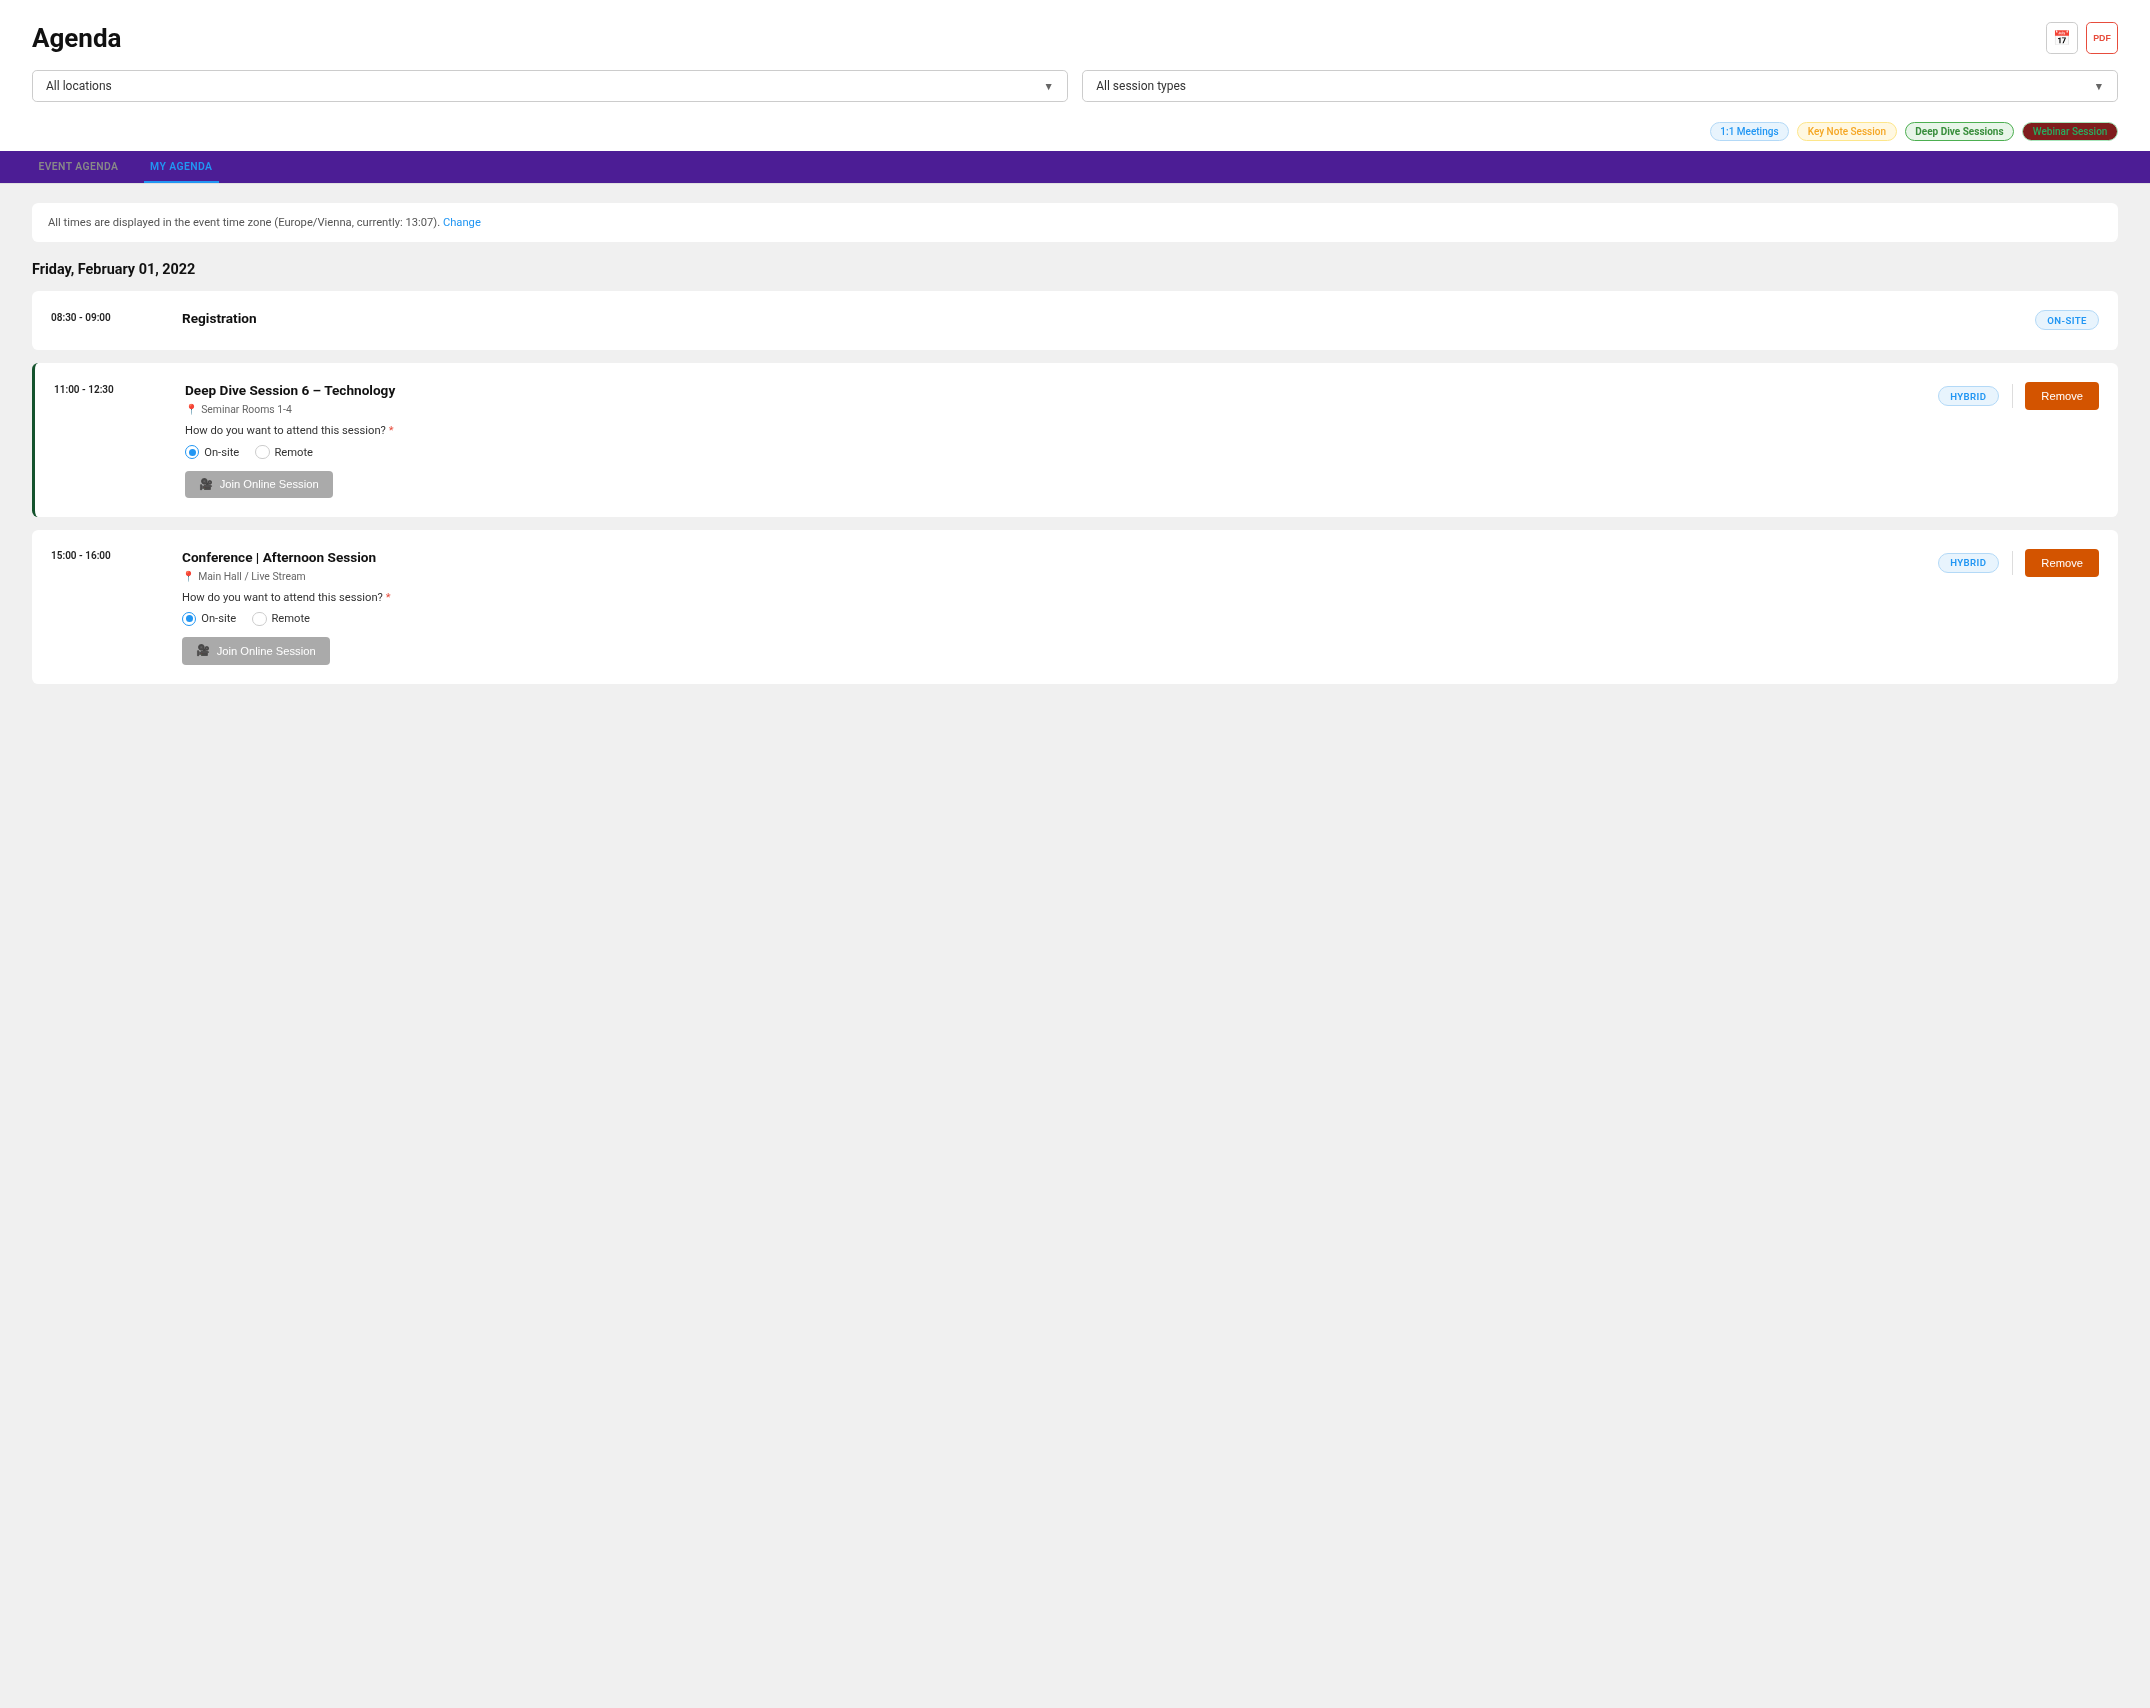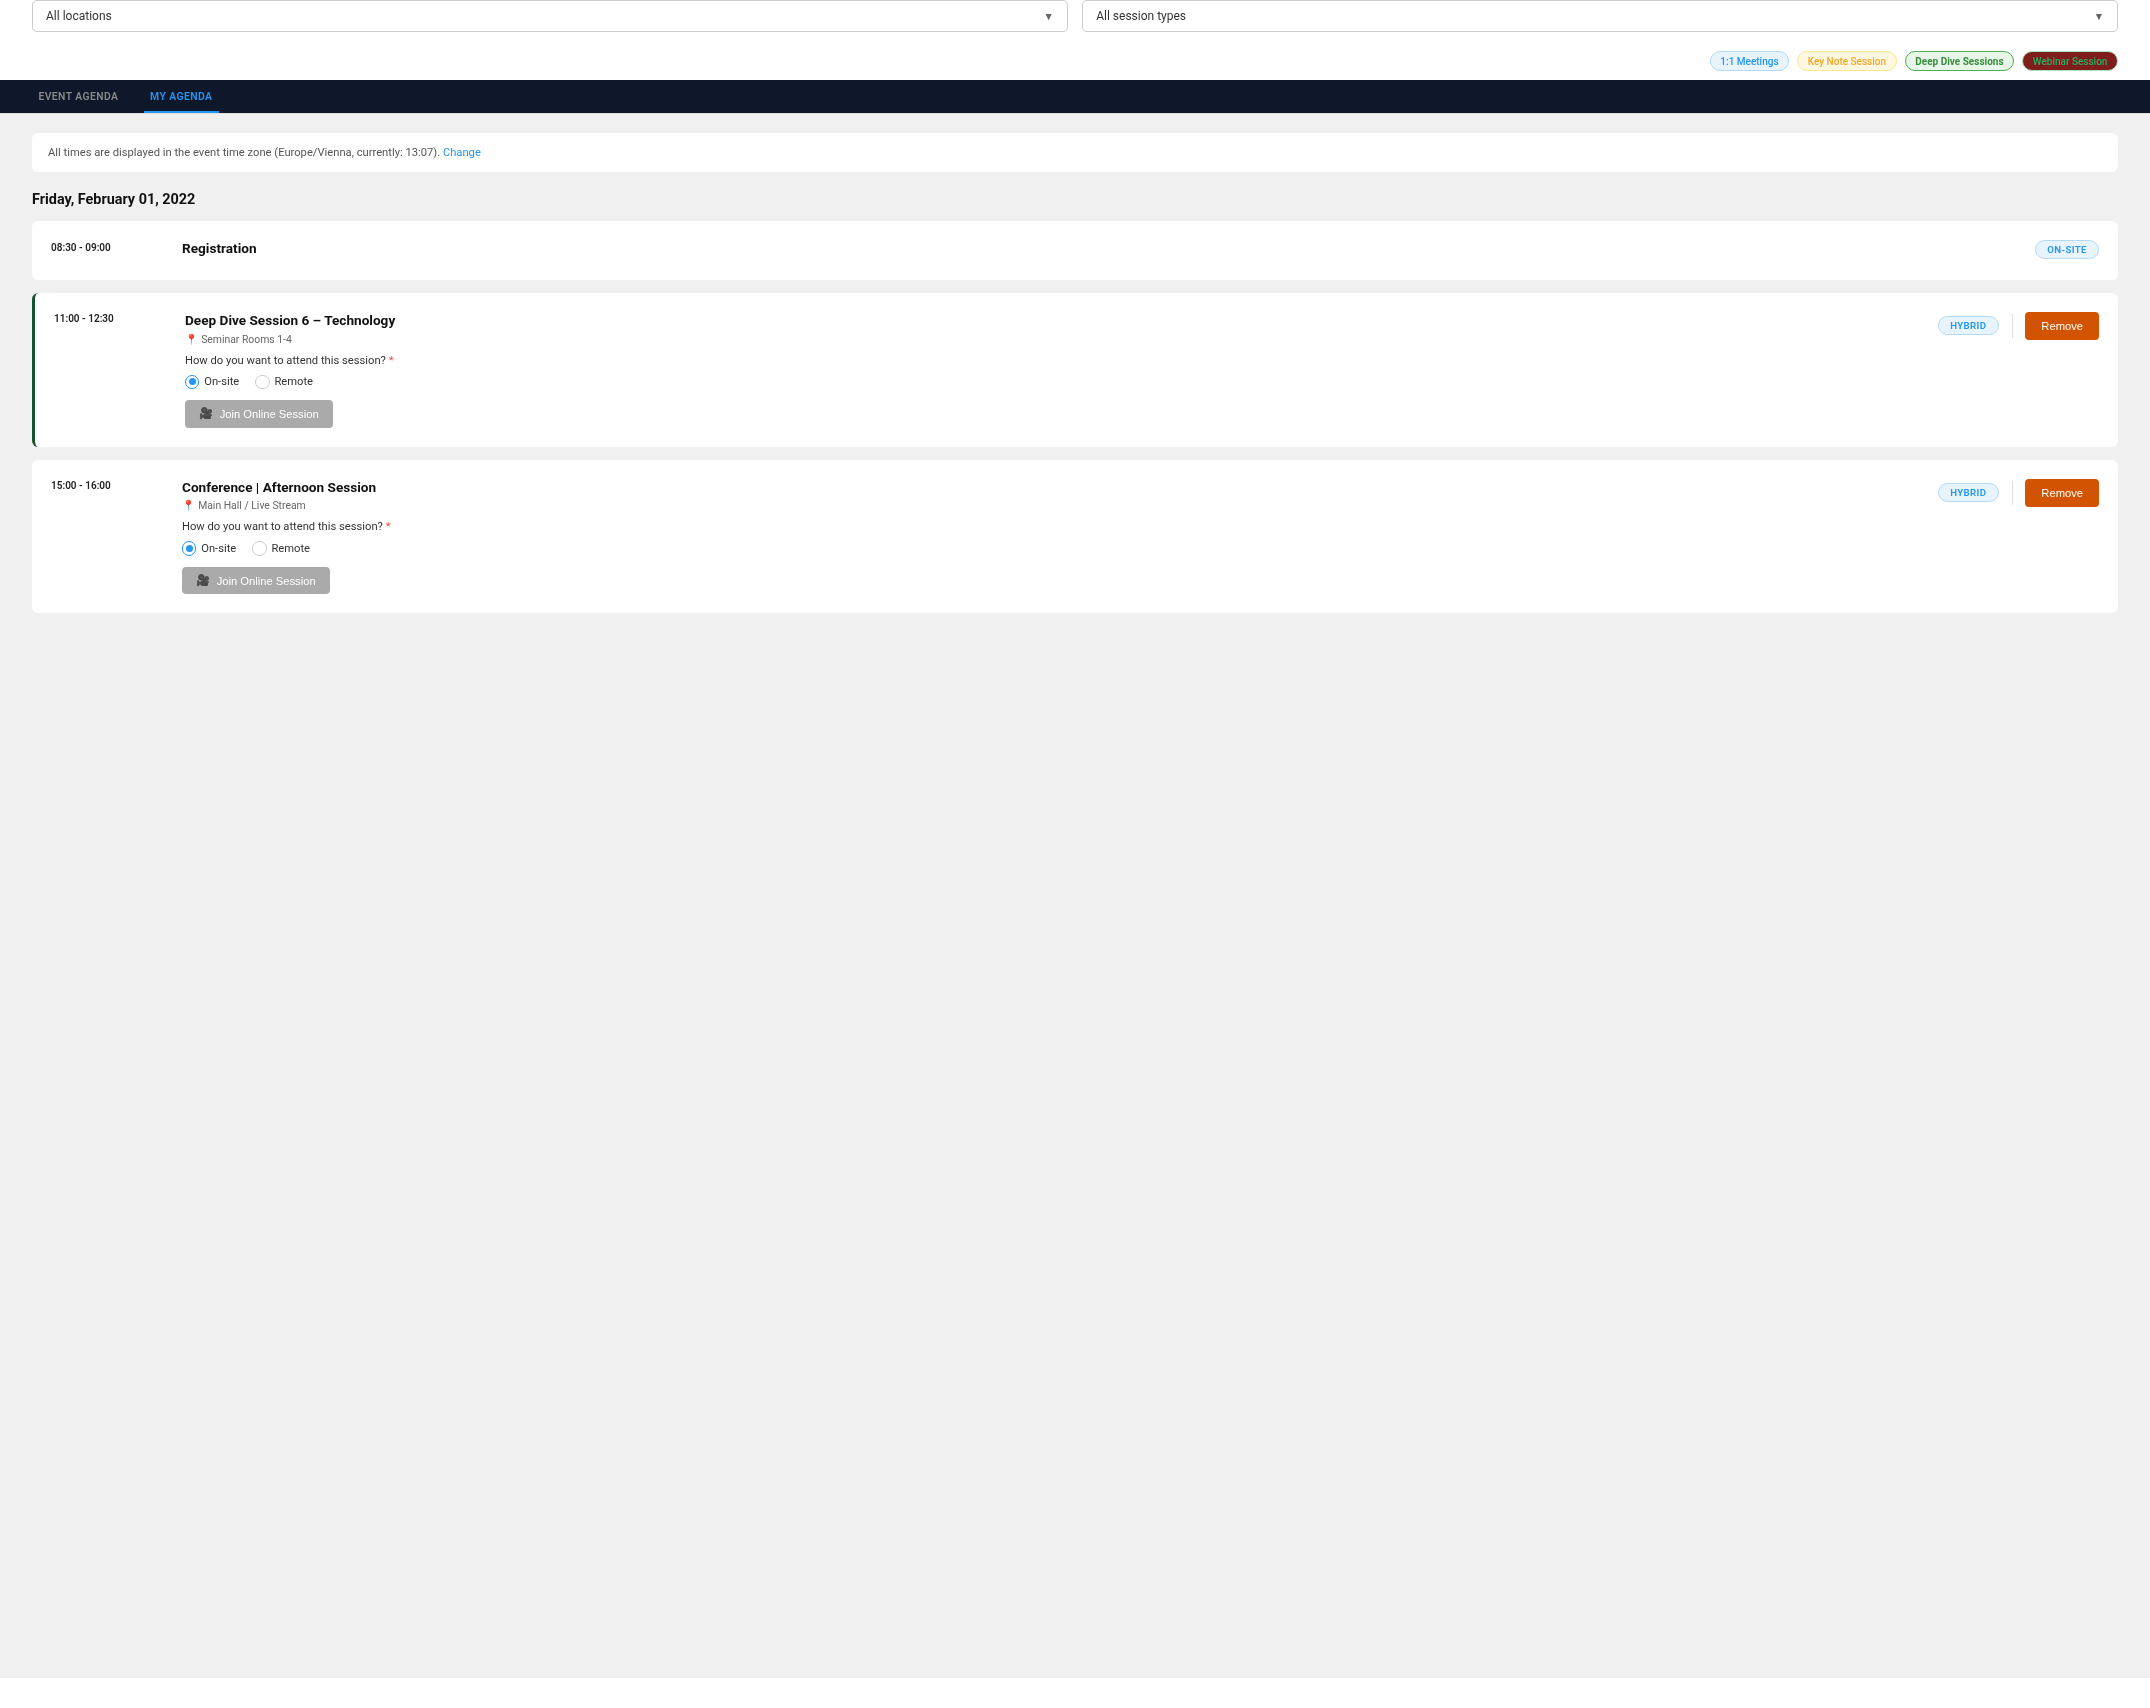--- a/index.html
+++ b/index.html
@@ -104,21 +104,21 @@
     }
     .legend-badge.webinar {
       background: #7f1d1d;
       color: #27ae60;
       border: 0.8px solid #a8e6bc;
     }
     .tabs-bar {
       display: flex;
       gap: 0;
       padding: 0 32px;
-      background: #0f172a;
+      background: #4c1d95;
       border-bottom: 0.8px solid #e0e0e0;
     }
     .tab-item {
       padding: 9.6px 6.4px 8px 6.4px;
       margin-right: 19px;
       font-size: 10.4px;
       font-weight: 600;
       color: #888;
       cursor: pointer;
       border-bottom: 2px solid transparent;
@@ -289,20 +289,31 @@
       width: 0.8px;
       height: 24px;
       background: #ddd;
     }
   </style>
 </head>
 <body>
 
 <div class="page-wrapper">
 
+  <div class="header">
+    <h1 class="page-title">Agenda</h1>
+    <div class="header-icons">
+      <button class="header-icon-btn">
+        <span>📅</span>
+      </button>
+      <button class="header-icon-btn pdf">
+        <span>PDF</span>
+      </button>
+    </div>
+  </div>
 
   <div class="filters">
     <div class="filter-dropdown">
       <span>All locations</span>
       <span class="chevron">▼</span>
     </div>
     <div class="filter-dropdown">
       <span>All session types</span>
       <span class="chevron">▼</span>
     </div>

